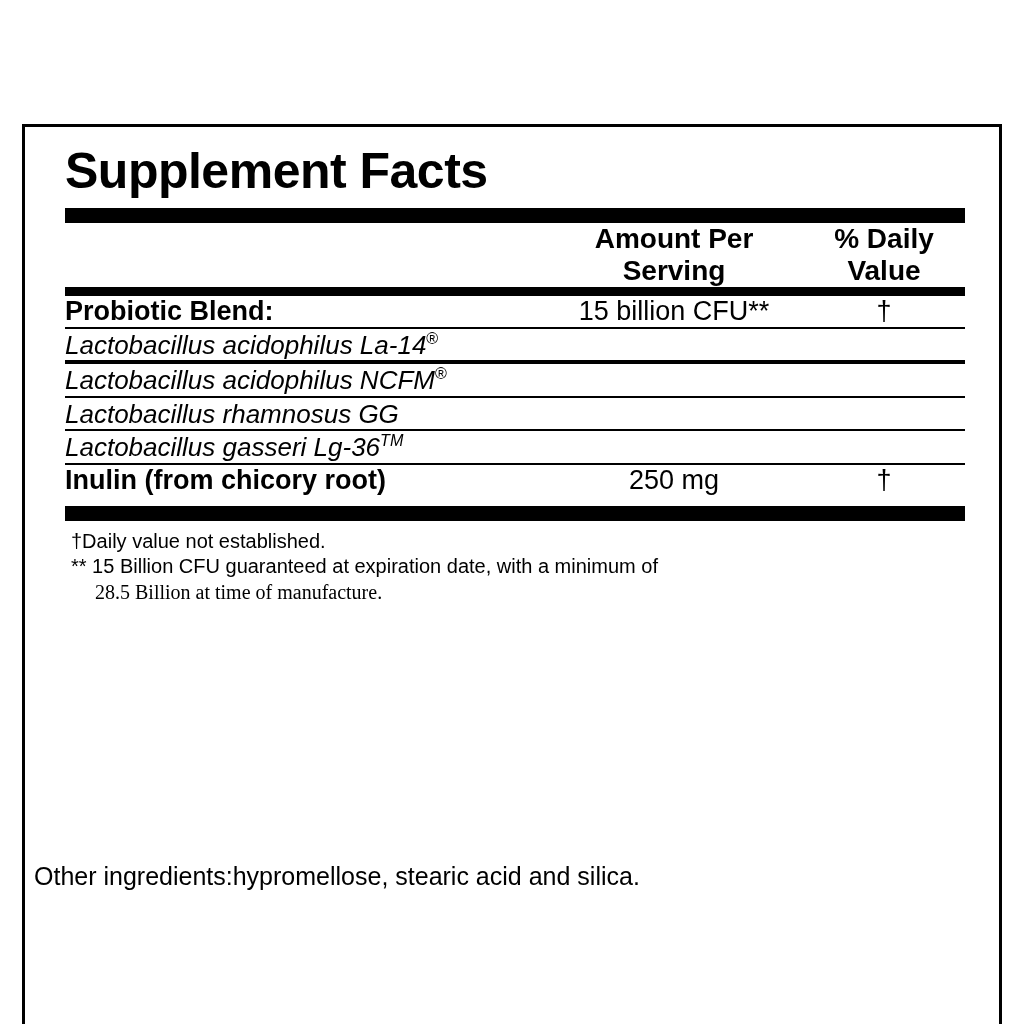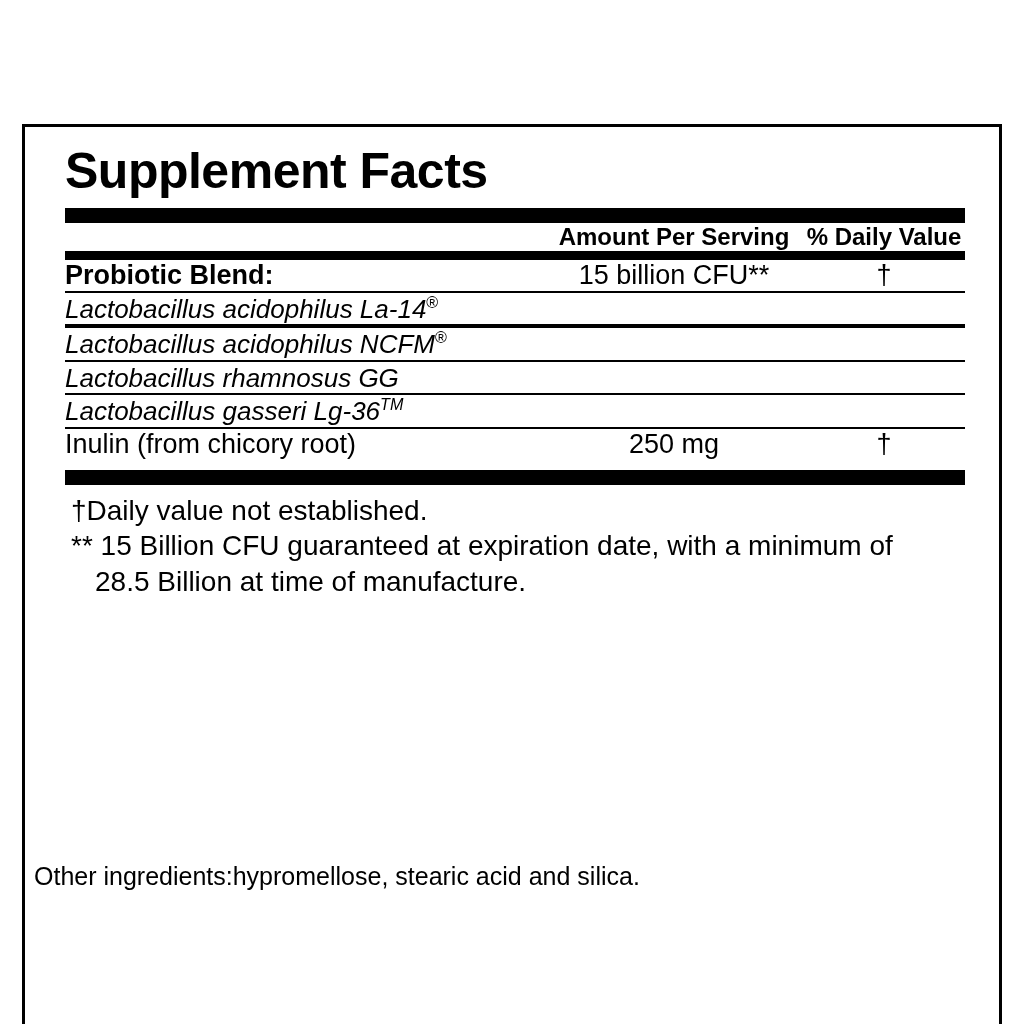--- a/index.html
+++ b/index.html
@@ -62,26 +62,26 @@
   table.facts {
     width: 100%;
     border-collapse: collapse;
     table-layout: fixed;
   }
   table.facts td {
     padding: 0;
     vertical-align: middle;
   }
 
-  .col-name { width: 480px; }
+  .col-name { width: 480px; font-weight: bold; }
   .col-amt  { width: 258px; }
   .col-dv   { width: 162px; }
 
   .hdr-row td {
-    font-size: 24px;
+    font-size: 28px;
     font-weight: bold;
     padding: 4px 0 4px 0;
     text-align: center;
   }
   .hdr-row td.col-name { text-align: left; }
 
   .row-blend td {
     font-size: 27px;
     font-weight: bold;
     padding: 7px 0 7px 0;
@@ -102,30 +102,31 @@
     padding: 8px 0 8px 2px;
   }
   .row-inulin td.col-amt,
   .row-inulin td.col-dv { text-align: center; }
 
   .sep td { padding: 0; }
   .sep .line { height: 2px; background: #000000; }
 
   .footnotes {
     margin-top: 8px;
-    font-size: 28px;
+    font-size: 20px;
     line-height: 1.26;
   }
   .footnotes .fn {
     white-space: pre;
     padding-left: 6px;
   }
   .footnotes .fn-indent {
     white-space: pre;
     padding-left: 30px;
+    font-family: Liberation Serif, serif;
   }
 
   .other-ing {
     position: absolute;
     left: 34px;
     top: 862px;
     font-size: 25px;
     white-space: nowrap;
   }
 

